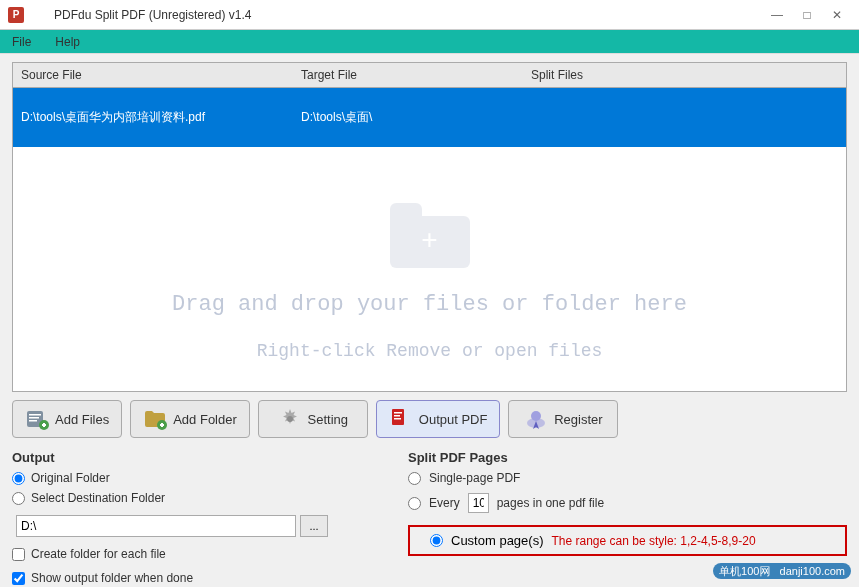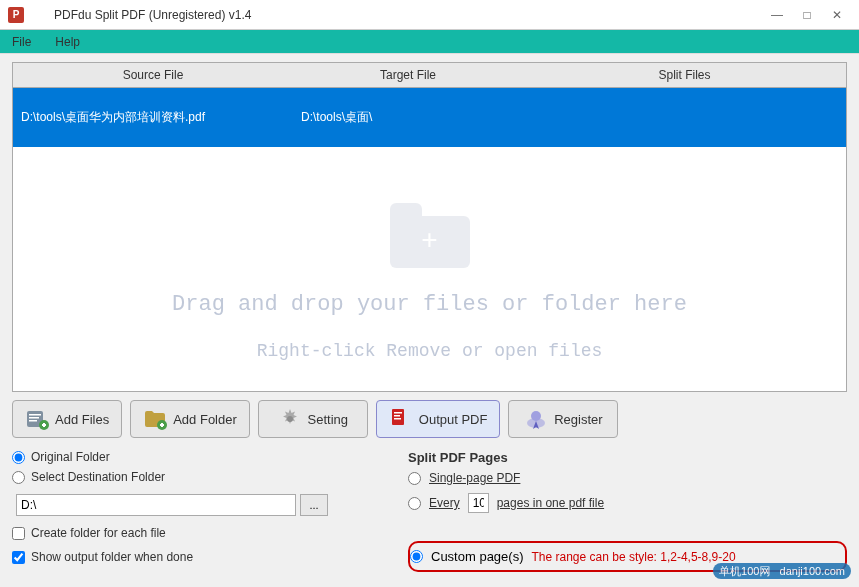--- a/index.html
+++ b/index.html
@@ -97,21 +97,20 @@
       display: flex;
       background: #e8e8e8;
       border-bottom: 1px solid #aaa;
       padding: 3px 0;
     }
     .col-header {
       font-size: 12px;
       color: #333;
       padding: 2px 8px;
       font-weight: normal;
-      text-align: center;
     }
     .col-source { width: 280px; }
     .col-target { width: 230px; }
     .col-split { flex: 1; }
 
     .file-table-body {
       position: relative;
     }
     .file-row {
       display: flex;
@@ -285,34 +284,34 @@
       display: flex;
       flex-direction: column;
       gap: 8px;
     }
     .split-row {
       display: flex;
       align-items: center;
       gap: 8px;
     }
     .split-row input[type="radio"] { cursor: pointer; }
-    .split-row label { font-size: 12px; color: #333; cursor: pointer; text-decoration: underline; }
+    .split-row label { font-size: 12px; color: #333; cursor: pointer; }
     .every-input {
       width: 21px;
       height: 20px;
       border: 1px solid #aaa;
       padding: 1px 4px;
       font-size: 12px;
       text-align: center;
     }
     .custom-box {
       border: 2px solid #cc0000;
-      border-radius: 10px;
-      padding: 6px 0;
-      margin-top: 20px;
+      border-radius: 0;
+      padding: 6px 20px;
+      margin-top: 4px;
     }
     .custom-row {
       display: flex;
       align-items: center;
       gap: 8px;
     }
     .custom-hint {
       font-size: 12px;
       color: #cc0000;
     }
@@ -444,20 +443,21 @@
           <path d="M12 14 L15 22 L12 20 L9 22 Z" fill="#6060c0"></path>
         </svg>
       </span>
       <span>Register</span>
     </button>
   </div>
 
   <div class="bottom-panels">
 
     <div class="output-panel">
+      <div class="panel-title">Output</div>
       <div class="radio-group">
         <div class="radio-row">
           <input type="radio" name="output" id="orig" checked="" style="">
           <label for="orig">Original Folder</label>
         </div>
         <div class="radio-row">
           <input type="radio" name="output" id="dest" style="">
           <label for="dest">Select Destination Folder</label>
         </div>
         <div class="folder-input-row">

